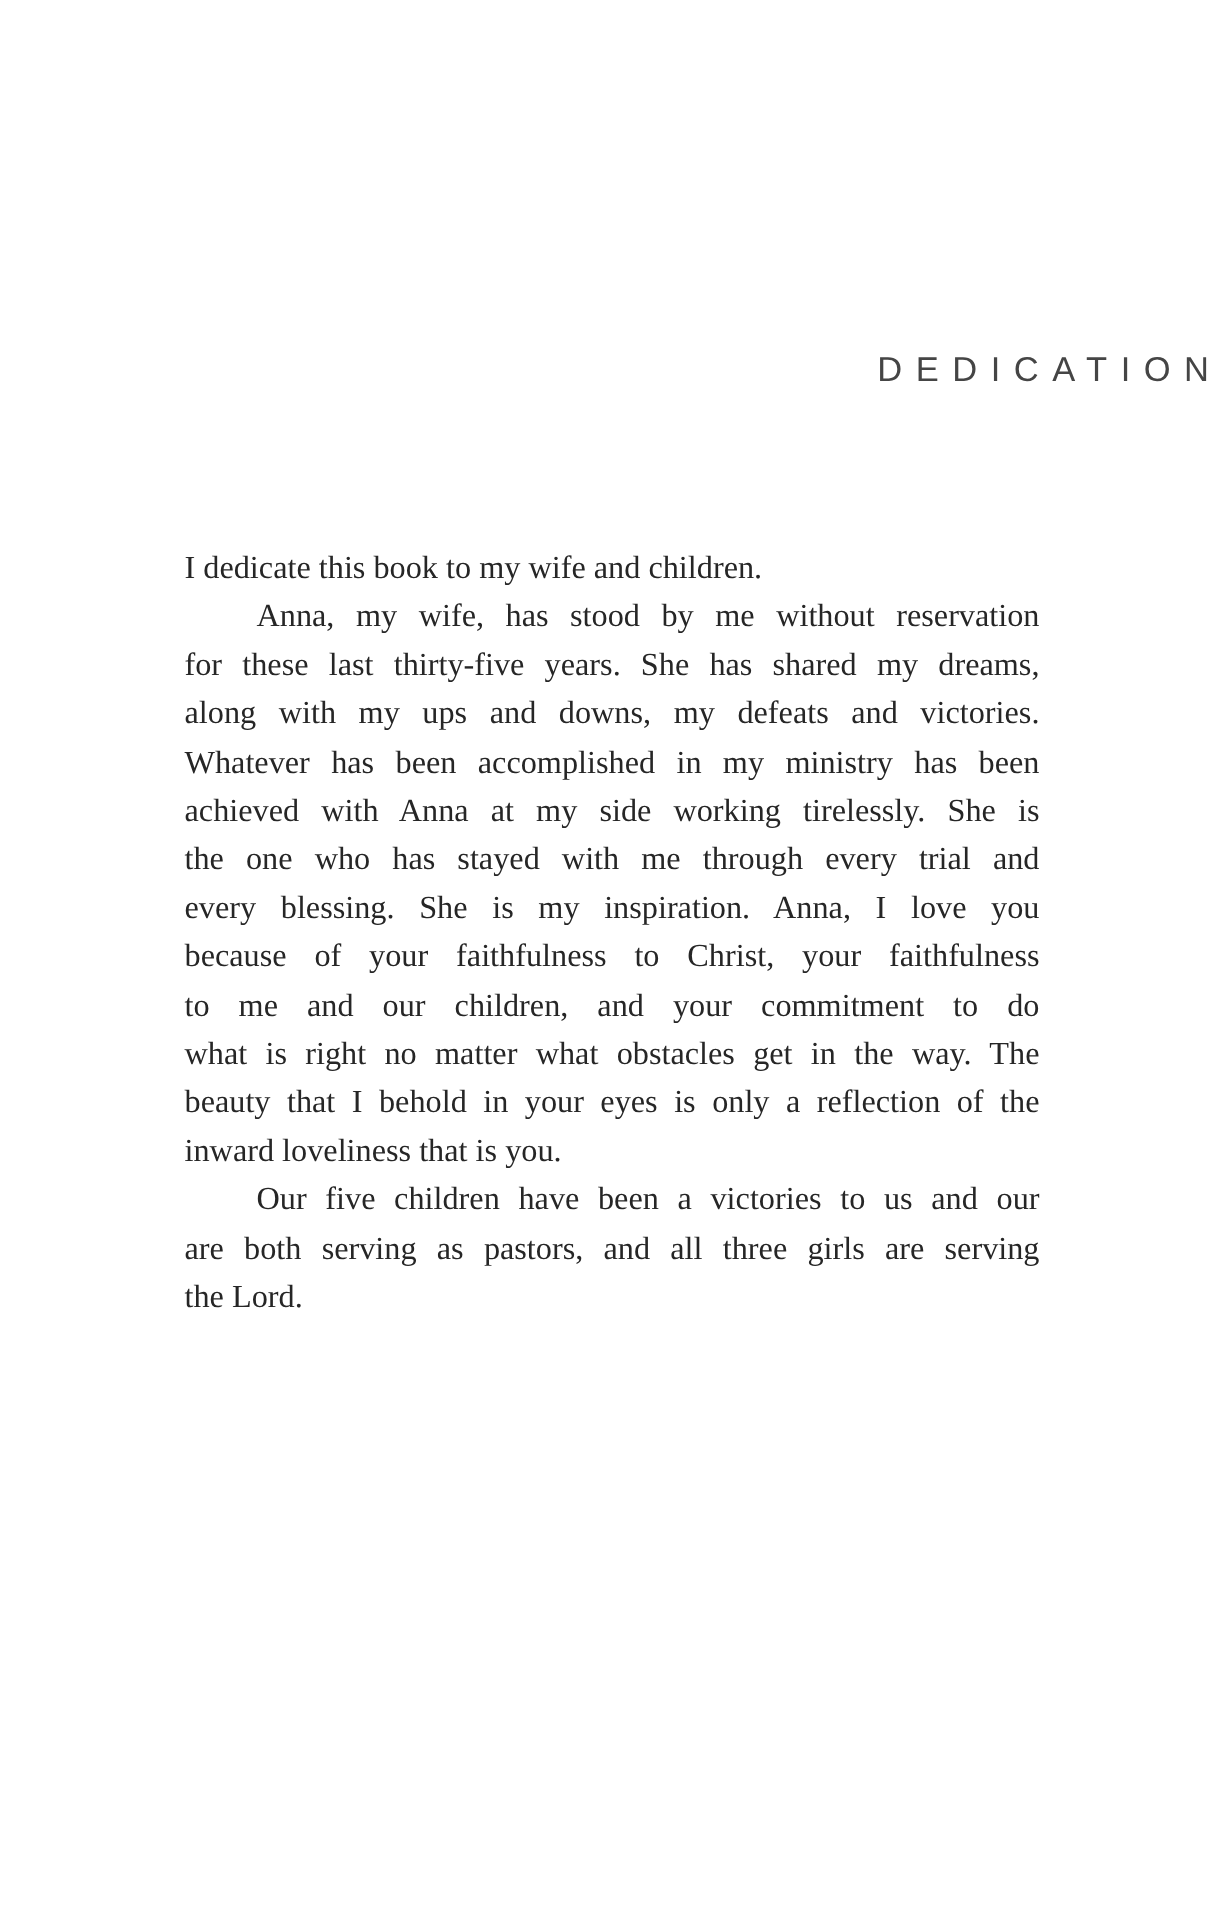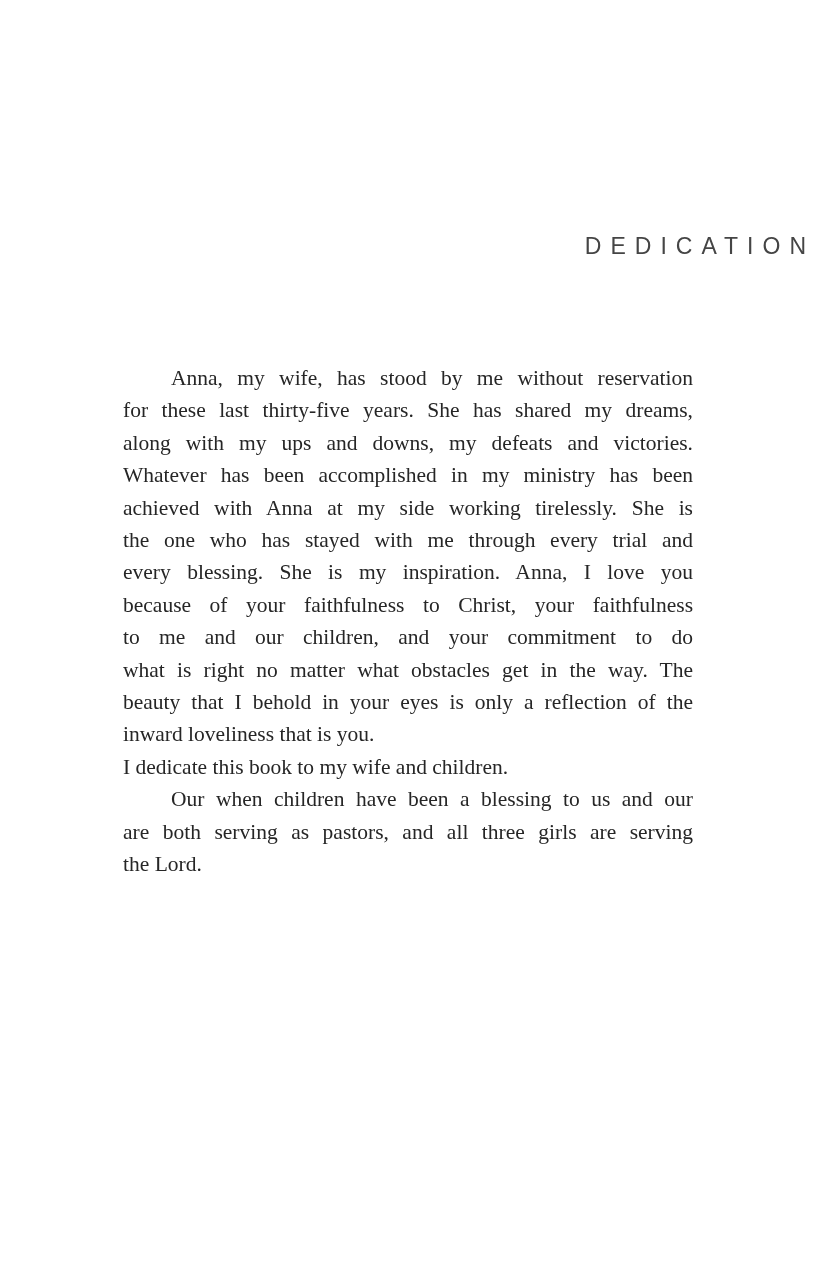--- a/index.html
+++ b/index.html
@@ -54,35 +54,35 @@
     text-indent: 48px;
   }
 </style>
 </head>
 <body>
 
 <div class="page">
   <h1 class="title">DEDICATION</h1>
   <div class="body-text" id="body-text">
       <div class="paragraph">
+        <div class="line last">I dedicate this book to my wife and children.</div>
+      </div>
+      <div class="paragraph">
         <div class="line indent">Anna, my wife, has stood by me without reservation</div>
         <div class="line">for these last thirty-five years. She has shared my dreams,</div>
         <div class="line">along with my ups and downs, my defeats and victories.</div>
         <div class="line">Whatever has been accomplished in my ministry has been</div>
         <div class="line">achieved with Anna at my side working tirelessly. She is</div>
         <div class="line">the one who has stayed with me through every trial and</div>
         <div class="line">every blessing. She is my inspiration. Anna, I love you</div>
         <div class="line">because of your faithfulness to Christ, your faithfulness</div>
         <div class="line">to me and our children, and your commitment to do</div>
         <div class="line">what is right no matter what obstacles get in the way. The</div>
         <div class="line">beauty that I behold in your eyes is only a reflection of the</div>
         <div class="line last">inward loveliness that is you.</div>
       </div>
       <div class="paragraph">
-        <div class="line last">I dedicate this book to my wife and children.</div>
-      </div>
-      <div class="paragraph">
-        <div class="line indent">Our when children have been a blessing to us and our</div>
+        <div class="line indent">Our five children have been a victories to us and our</div>
         <div class="line">are both serving as pastors, and all three girls are serving</div>
         <div class="line last">the Lord.</div>
       </div>
     </div>
 </div>
 
 </body></html>

